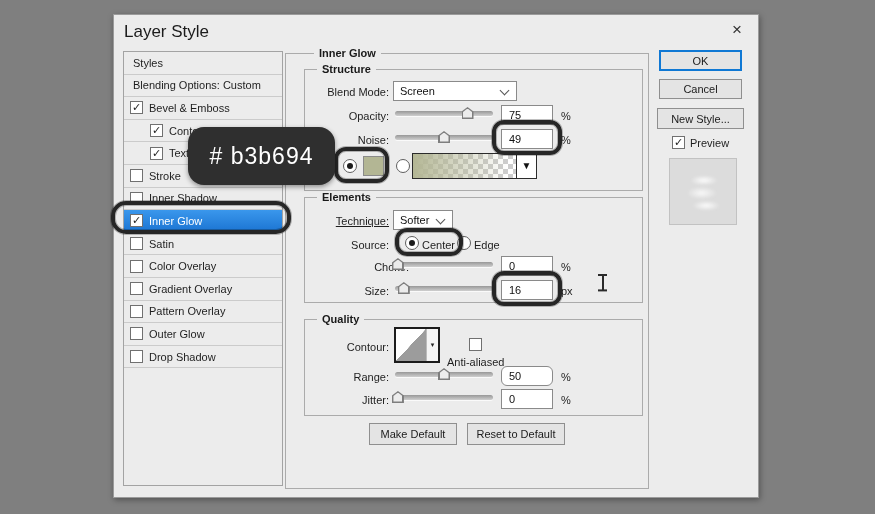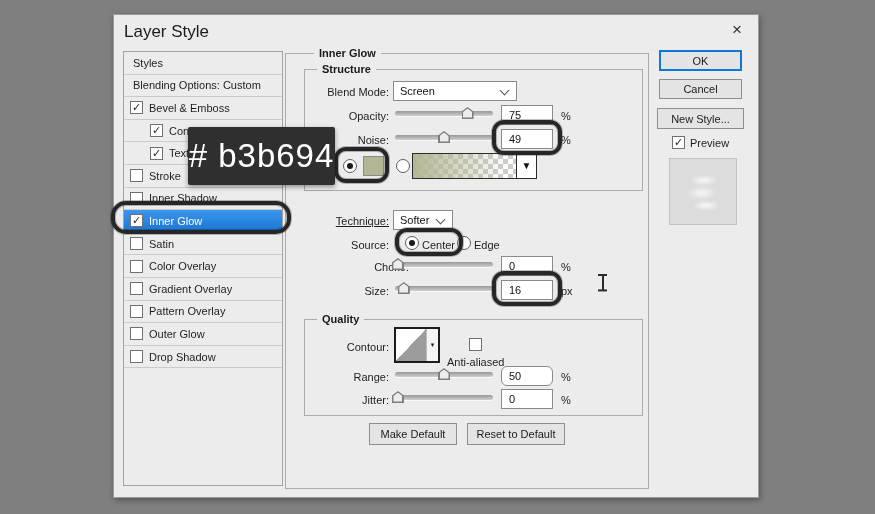--- a/index.html
+++ b/index.html
@@ -82,21 +82,21 @@
   .noise1 { position:absolute; left:12px; top:16px; width:44px; height:36px; filter:blur(1.5px);
      background:
        radial-gradient(ellipse 20px 7px at 50% 15%, rgba(255,255,255,.98), rgba(255,255,255,0) 70%),
        radial-gradient(ellipse 22px 9px at 45% 50%, rgba(255,255,255,.85), rgba(255,255,255,0) 70%),
        radial-gradient(ellipse 20px 7px at 55% 85%, rgba(255,255,255,.95), rgba(255,255,255,0) 70%); }
 
   
   .ring { position:absolute; border:4px solid #262626; border-radius:12px;
           box-shadow:0 0 0 1px rgba(0,0,0,.25), inset 0 0 0 1px rgba(0,0,0,.25); z-index:40; }
   .badge { position:absolute; left:188px; top:127px; width:147px; height:58px; background:#2f2f2f;
-           border-radius:2px; z-index:50; color:#fff; font-size:33px; text-align:center; line-height:58px;
+           border-radius:16px; z-index:50; color:#fff; font-size:23px; text-align:center; line-height:58px;
            box-shadow:0 2px 5px rgba(0,0,0,.4); letter-spacing:1px; }
 
   .ibeam { position:absolute; left:484px; top:259px; width:9px; height:17px; z-index:30; }
   .ibeam::before { content:""; position:absolute; left:4px; top:0; bottom:0; width:1.6px; background:#2a2a2a; }
   .ibeam::after { content:""; position:absolute; left:0; right:0; height:1.6px; background:#2a2a2a;
                   box-shadow:0 15.4px 0 #2a2a2a; }
 </style>
 </head>
 <body>
 
@@ -196,20 +196,23 @@
 
     <span class="radio on" style="left:229px; top:144px;"></span>
     <div class="swatch" style="left:249px; top:141px; background:#b3b694;"></div>
     <span class="radio" style="left:282px; top:144px;"></span>
     <div class="gradwrap" style="left:298px; top:138px; width:125px; height:26px;">
       <div class="checker" style="right:20px;"></div>
       <div class="gradfill" style="right:20px; background:linear-gradient(to right, #b3b694 0%, rgba(179,182,148,0) 92%);"></div>
       <div class="gradarrow">▼</div>
     </div>
 
+    <div class="frame" style="left:190px; top:182px; width:339px; height:106px;">
+      <span class="legend" style="left:12px;">Elements</span>
+    </div>
     <span class="flabel" style="left:190px; top:200px;text-decoration:underline;">Technique:</span>
     <div class="combo" style="left:279px; top:195px; width:60px;">
       <span>Softer</span>
       <span class="chev"></span>
     </div>
 
     <span class="flabel" style="left:190px; top:224px;">Source:</span>
     <span class="radio on" style="left:291px; top:221px;"></span>
     <span class="rlabel" style="left:308px; top:224px;">Center</span>
     <span class="radio" style="left:343px; top:221px;"></span>

